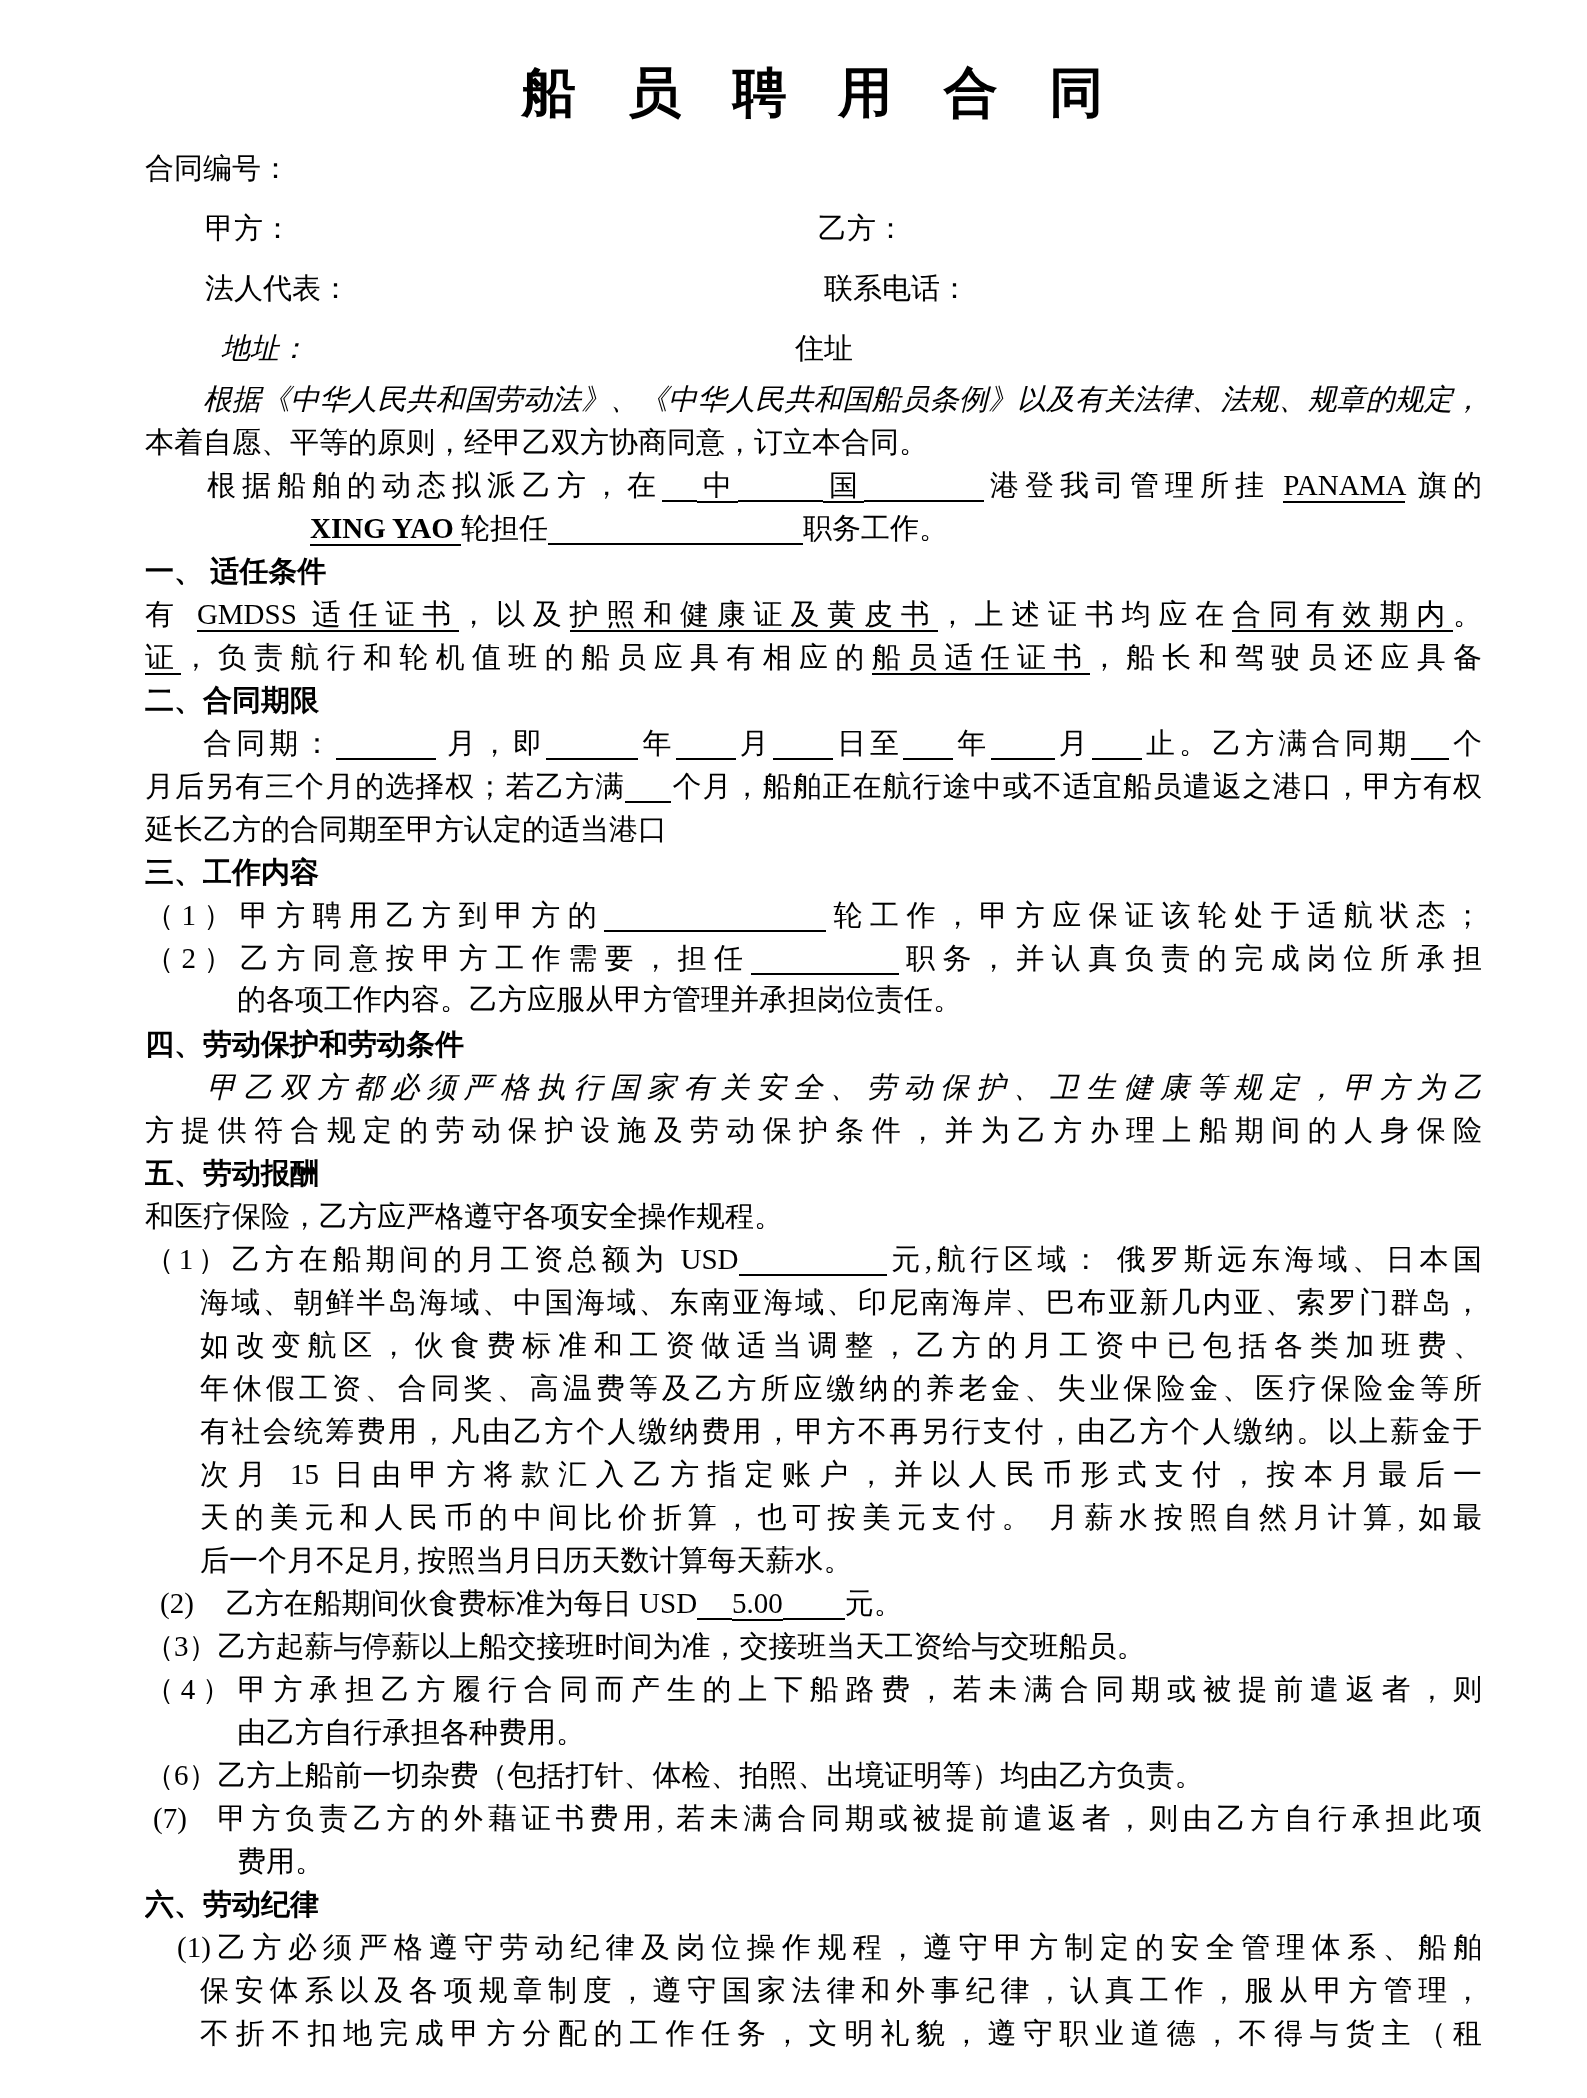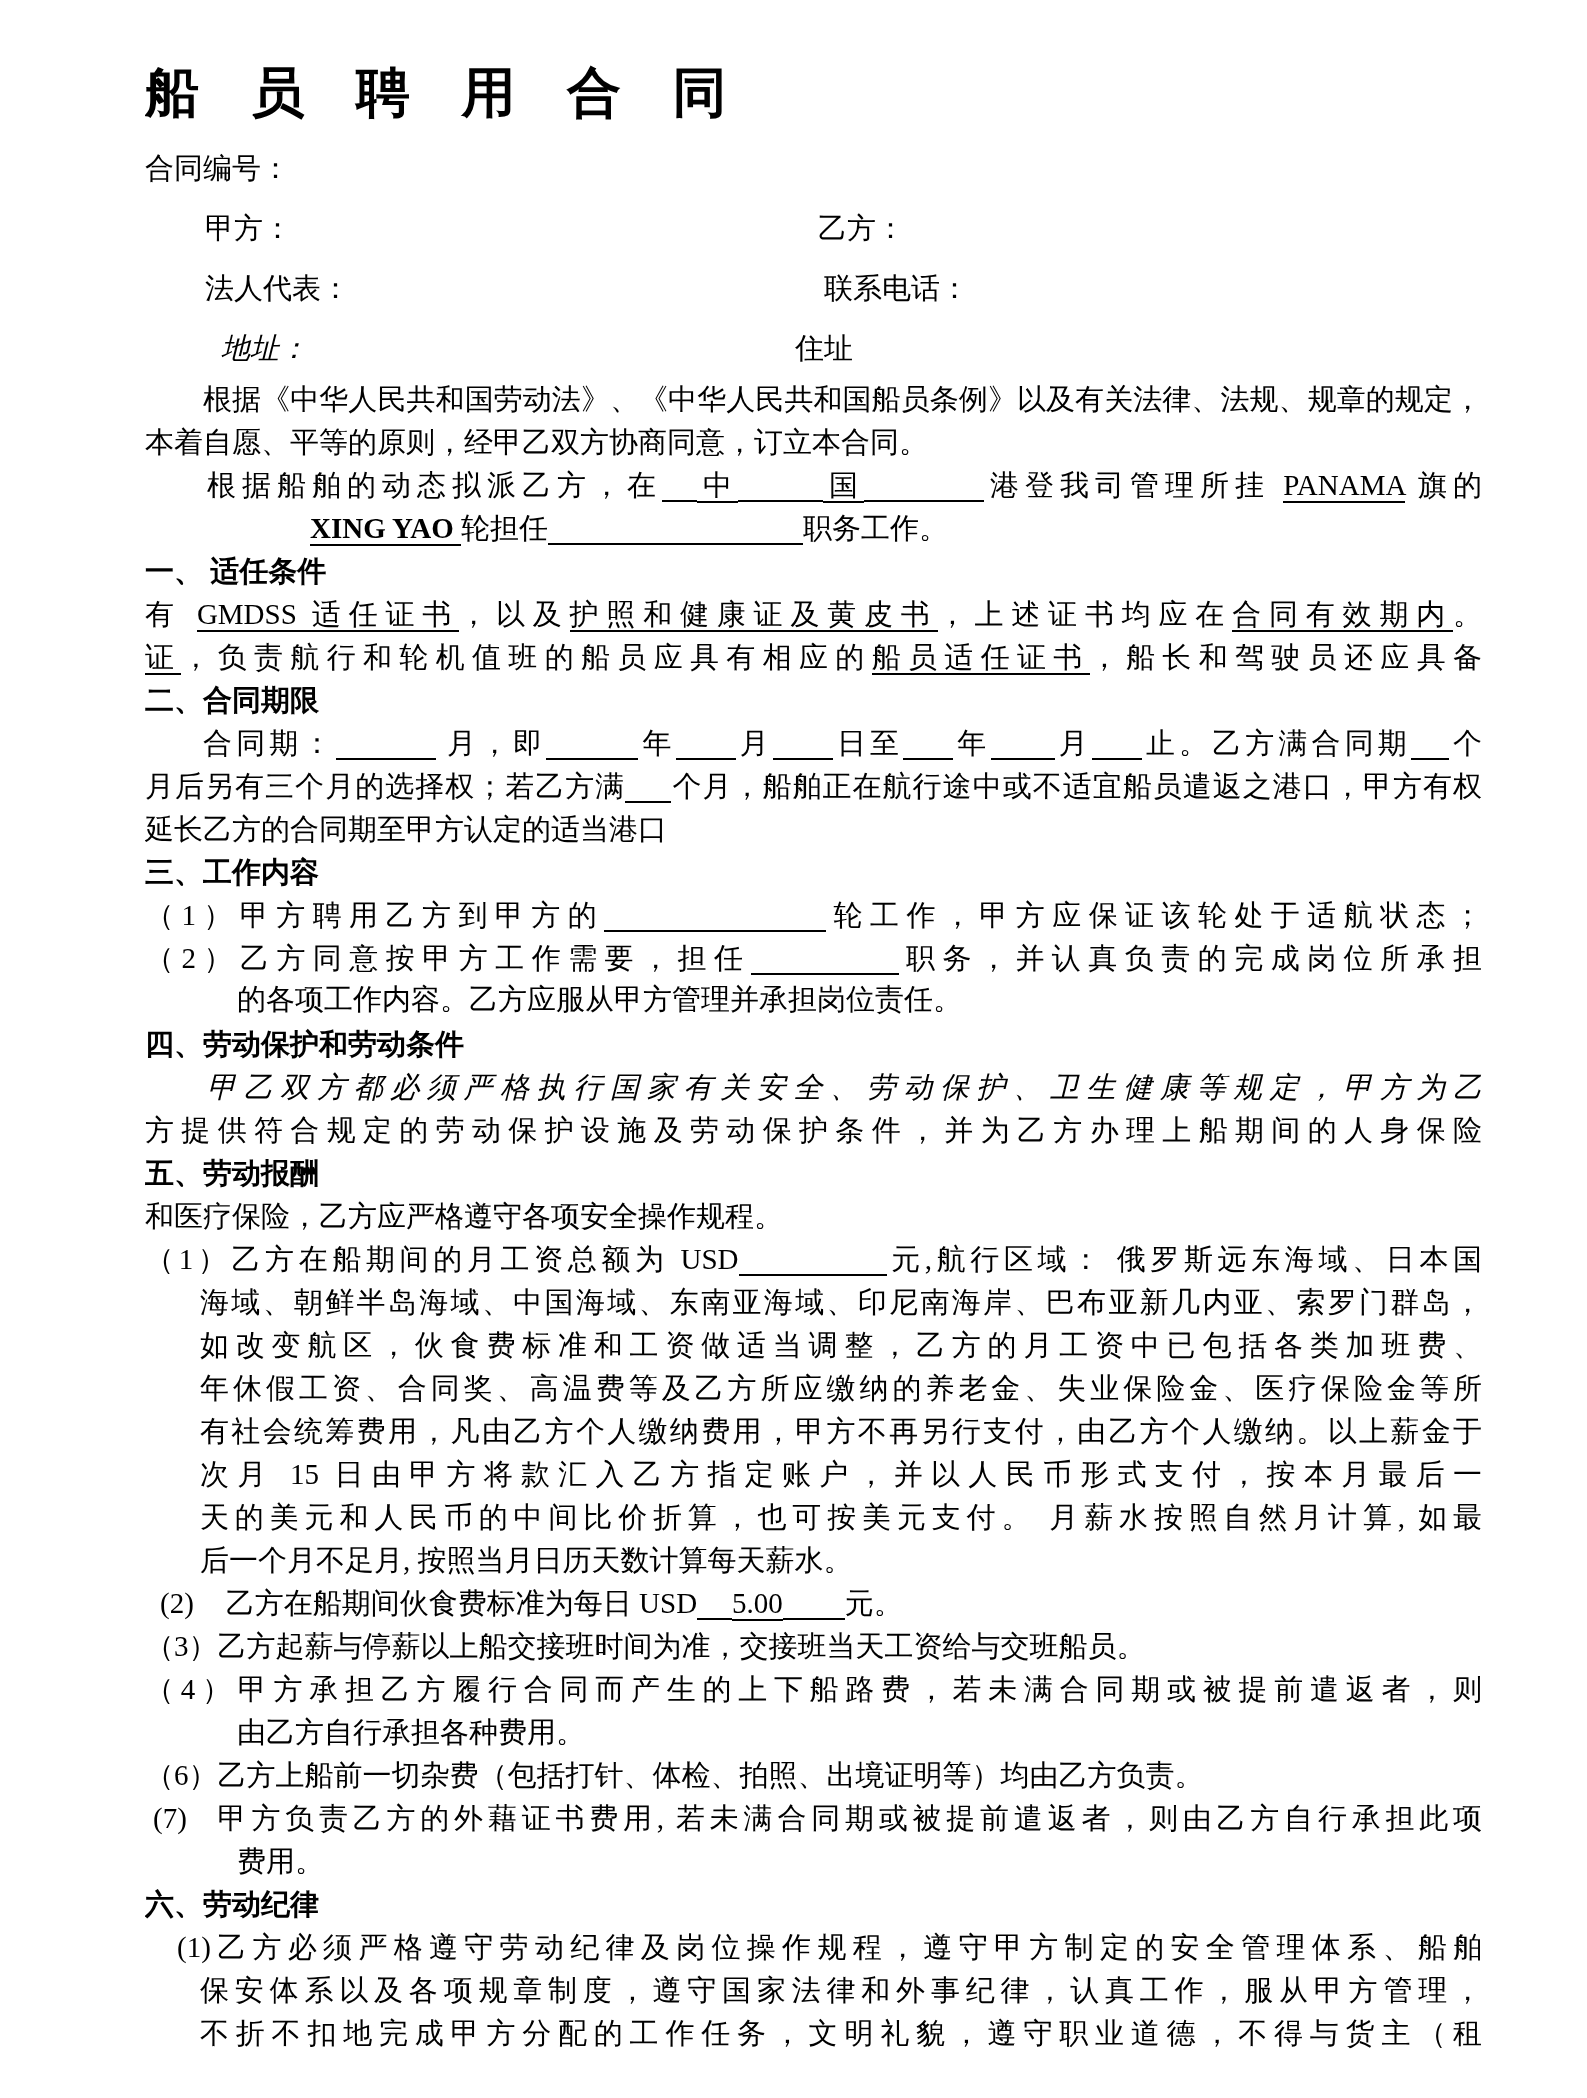--- a/index.html
+++ b/index.html
@@ -10,21 +10,21 @@
     padding:60px 105px 0 145px;
     background:#ffffff;
     color:#000000;
     font-family:"Liberation Serif","DejaVu Serif",serif;
     font-size:29px;
     overflow:hidden;
   }
   .line{position:relative;line-height:43px;height:43px;overflow:hidden;}
   .line.title{
     height:66px;line-height:66px;
-    text-align:left;
+    text-align:center;
     font-size:54px;font-weight:bold;
     word-spacing:34px;letter-spacing:2px;
     margin-bottom:12px;
   }
   .line.info{height:60px;line-height:60px;}
   .line.hd{font-weight:bold;}
   .st{text-align:justify;text-align-last:justify;}
   .u{border-bottom:2px solid #000;}
   .b{font-weight:bold;}
   .bl{display:inline-block;height:36px;border-bottom:2px solid #000;vertical-align:top;}
@@ -44,21 +44,21 @@
       <span class="abs" style="left: 650px; margin-left: 23px;">乙方：</span>
     </div>
     <div class="line info">
       <span class="abs" style="left: 60px;">法人代表：</span>
       <span class="abs" style="left: 679px;">联系电话：</span>
     </div>
     <div class="line info">
       <span class="abs" style="left: 76px; font-style: italic;">地址：</span>
       <span class="abs" style="left: 650px;">住址</span>
     </div>
-    <div class="line body st" style="padding-left: 58px;"><span>根据《中华人民共和国劳动法》、《中华人民共和国船员条例》以及有关法律、法规、规章的规定，</span></div>
+    <div class="line body st" style="padding-left: 58px; font-style: italic;"><span>根据《中华人民共和国劳动法》、《中华人民共和国船员条例》以及有关法律、法规、规章的规定，</span></div>
     <div class="line body"><span>本着自愿、平等的原则，经甲乙双方协商同意，订立本合同。</span></div>
     <div class="line body st" style="padding-left: 62px;"><span>根据船舶的动态拟派乙方，在</span><span class="bl" style="width: 35px;"></span><span class="u">中</span><span class="bl" style="width: 85px;"></span><span class="u">国</span><span class="bl" style="width: 120px;"></span><span>港登我司管理所挂 </span><span class="u">PANAMA</span><span> 旗的</span></div>
     <div class="line body" style="padding-left: 165px;"><span class="u b">XING YAO </span><span>轮担任</span><span class="bl" style="width: 255px;"></span><span>职务工作。</span></div>
     <div class="line hd"><span>一、 适任条件</span></div>
     <div class="line body st"><span>有 </span><span class="u">GMDSS 适任证书</span><span>，以及</span><span class="u">护照和健康证及黄皮书</span><span>，上述证书均应在</span><span class="u">合同有效期内</span><span>。</span></div>
     <div class="line body st"><span class="u">证</span><span>，负责航行和轮机值班的船员应具有相应的</span><span class="u">船员适任证书</span><span>，船长和驾驶员还应具备</span></div>
     <div class="line hd"><span>二、合同期限</span></div>
     <div class="line body st" style="padding-left: 58px;"><span>合同期：</span><span class="bl" style="width: 100px;"></span><span> 月，即</span><span class="bl" style="width: 92px;"></span><span>年</span><span class="bl" style="width: 60px;"></span><span>月</span><span class="bl" style="width: 60px;"></span><span>日至</span><span class="bl" style="width: 50px;"></span><span>年</span><span class="bl" style="width: 64px;"></span><span>月</span><span class="bl" style="width: 50px;"></span><span>止。乙方满合同期</span><span class="bl" style="width: 38px;"></span><span>个</span></div>
     <div class="line body st"><span>月后另有三个月的选择权；若乙方满</span><span class="bl" style="width: 46px;"></span><span>个月，船舶正在航行途中或不适宜船员遣返之港口，甲方有权</span></div>
     <div class="line body"><span>延长乙方的合同期至甲方认定的适当港口</span></div>

